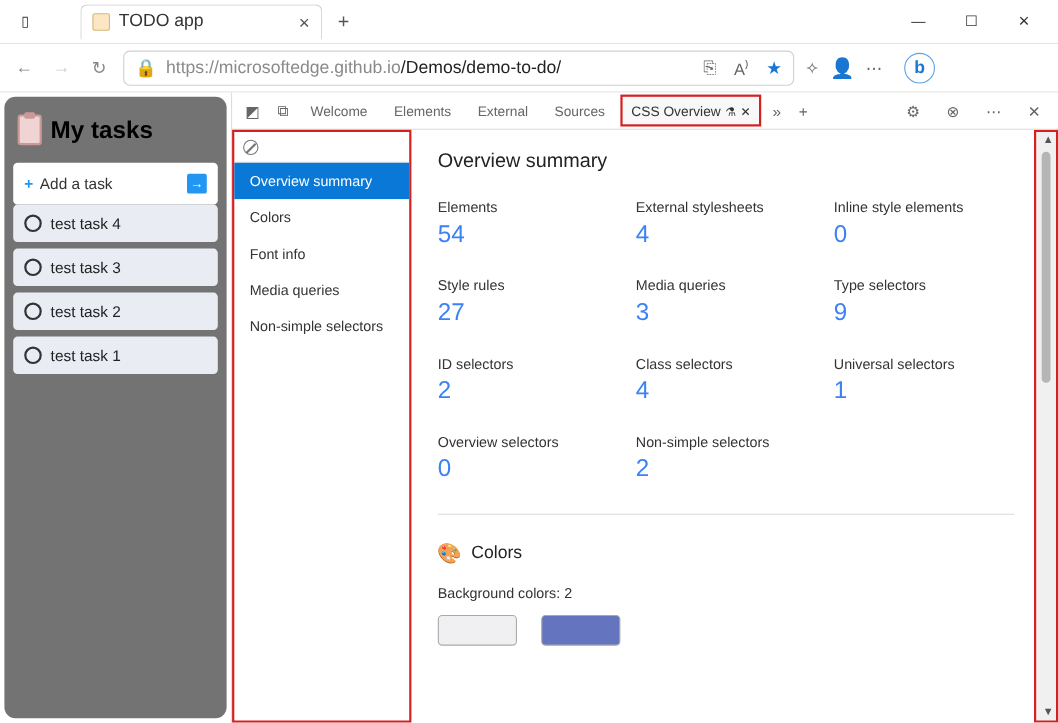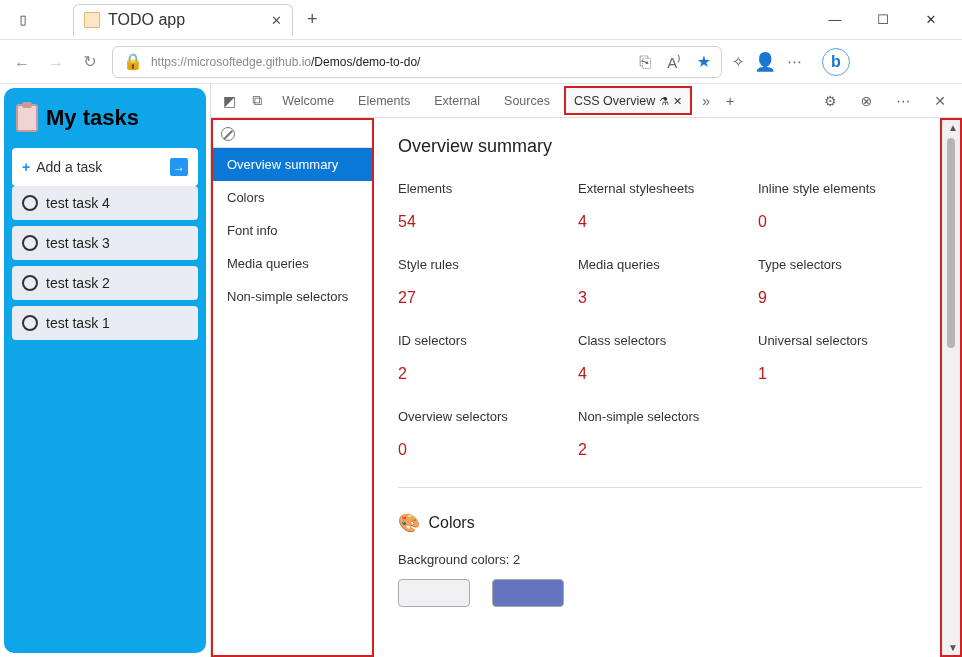--- a/index.html
+++ b/index.html
@@ -13,32 +13,32 @@
     .app-tab .title { flex: 1; font-size: 16px; color: #333; }
     .app-tab .close { color: #555; font-size: 13px; }
     .new-tab { margin-left: 8px; color: #555; font-size: 18px; padding: 0 6px; }
     .win-controls { margin-left: auto; display: flex; gap: 18px; padding-right: 8px; }
     .win-btn { width: 30px; text-align: center; color: #333; font-size: 13px; }
 
     
     .addressbar { height: 44px; display: flex; align-items: center; padding: 0 10px; gap: 10px; border-bottom: 1px solid #e5e5e5; }
     .nav-btn { width: 24px; text-align: center; color: #888; font-size: 16px; }
     .url-box { flex: 1; display: flex; align-items: center; border: 1px solid #d0d0d0; border-radius: 6px; padding: 5px 10px; gap: 8px; max-width: 610px; }
-    .url-text { font-size: 12px; color: #8a8a8a; }
+    .url-text { font-size: 16px; color: #8a8a8a; }
     .url-text .path { color: #222; }
     .addr-icons { margin-left: auto; display: flex; gap: 16px; align-items: center; }
     .addr-icon { color: #666; font-size: 15px; }
     .star-active { color: #1976d2; }
     .bing-circle { width: 28px; height: 28px; border: 1.5px solid #5aa2e8; border-radius: 50%; display: flex; align-items: center; justify-content: center; color: #1976d2; font-weight: bold; margin-left: 10px; }
 
     
     .content { display: flex; height: calc(657px - 84px); }
 
     
-    .app-panel { width: 202px; background: #0ea5e9; padding: 10px 8px; border-radius: 10px; margin: 4px; }
+    .app-panel { width: 202px; background: #737373; padding: 10px 8px; border-radius: 10px; margin: 4px; }
     .app-header { display: flex; align-items: center; gap: 8px; padding: 6px 4px 16px; }
     .clipboard-icon { width: 22px; height: 28px; background: #f0d4d4; border: 2px solid #c99; border-radius: 3px; position: relative; }
     .clipboard-icon::before { content: ''; position: absolute; top: -4px; left: 4px; right: 4px; height: 6px; background: #c99; border-radius: 2px; }
     .app-title { font-size: 22px; font-weight: bold; color: #000; }
     .add-task { background: #fff; border-radius: 4px; padding: 10px 10px; display: flex; align-items: center; gap: 6px; font-size: 14px; color: #333; }
     .add-task .arrow-btn { margin-left: auto; width: 18px; height: 18px; background: #2196f3; color: white; font-size: 12px; display: flex; align-items: center; justify-content: center; border-radius: 2px; }
     .section-header { font-size: 14px; color: #000; text-align: center; padding: 14px 0 10px; }
     .task-list { display: flex; flex-direction: column; gap: 6px; justify-content: center; }
     .task-item { background: #e9ecf2; border-radius: 4px; padding: 9px 10px; display: flex; align-items: center; gap: 8px; font-size: 14px; color: #222; }
     .task-radio { width: 16px; height: 16px; border: 2px solid #333; border-radius: 50%; }
@@ -56,21 +56,21 @@
     .dt-sidebar-top { height: 28px; border-bottom: 1px solid #ddd; display: flex; align-items: center; padding: 0 8px; }
     .no-icon { width: 14px; height: 14px; border: 1.5px solid #777; border-radius: 50%; position: relative; }
     .no-icon::after { content: ''; position: absolute; width: 100%; height: 1.5px; background: #777; top: 50%; left: 0; transform: rotate(-45deg); }
     .dt-side-item { padding: 9px 14px; font-size: 13px; color: #333; }
     .dt-side-item.active { background: #0a78d6; color: #fff; }
 
     .dt-main { flex: 1; padding: 18px 24px; overflow-y: auto; position: relative; }
     .dt-heading { font-size: 18px; color: #222; margin-bottom: 24px; }
     .stats-grid { display: grid; grid-template-columns: repeat(3, 1fr); gap: 26px 16px; margin-bottom: 28px; }
     .stat .label { font-size: 13px; color: #333; }
-    .stat .value { font-size: 16px; color: #b91c1c; margin-top: 17px; }
+    .stat .value { font-size: 22px; color: #3b82f6; margin-top: 4px; }
     .divider { border-top: 1px solid #ddd; margin: 18px 0 24px; }
     .colors-head { display: flex; align-items: center; gap: 8px; font-size: 16px; color: #222; margin-bottom: 18px; }
     .palette-icon { font-size: 18px; }
     .colors-sub { font-size: 13px; color: #333; margin-bottom: 12px; }
     .swatches { display: flex; gap: 22px; }
     .swatch { width: 72px; height: 28px; border-radius: 4px; border: 1px solid #aaa; }
 
     .scrollbar-annot { position: absolute; right: 0; top: 0; width: 22px; height: 100%; border: 2px solid #d62020; background: #f0f0f0; }
     .scrollbar-annot .up { position: absolute; top: 2px; left: 6px; font-size: 10px; color: #555; }
     .scrollbar-annot .down { position: absolute; bottom: 2px; left: 6px; font-size: 10px; color: #555; }

